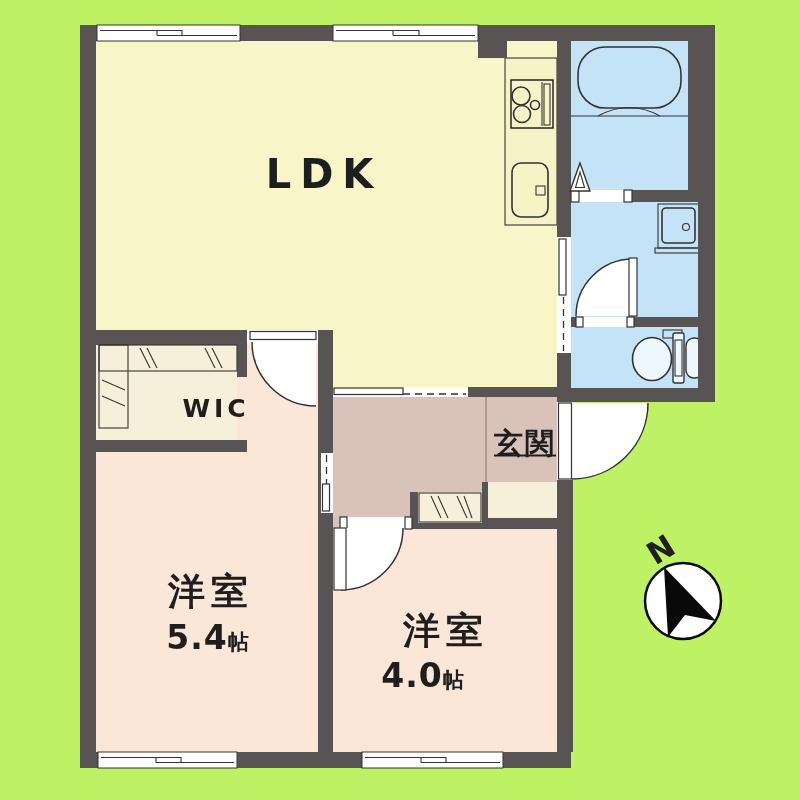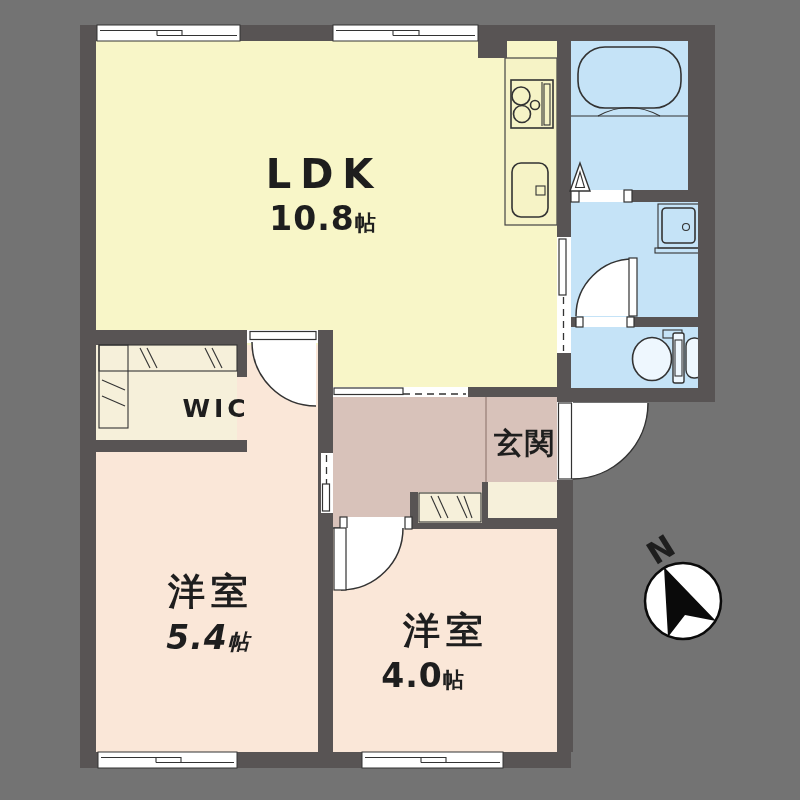--- a/index.html
+++ b/index.html
@@ -1,36 +1,36 @@
 <!DOCTYPE html>
 <html><head>
 <meta charset="utf-8">
 <style>
   html,body{margin:0;padding:0;background:#ffffff;}
-  #canvas{position:relative;width:800px;height:800px;background:#737373;overflow:hidden;}
+  #canvas{position:relative;width:800px;height:800px;background:#bef264;overflow:hidden;}
   #plan-svg{position:absolute;left:0;top:0;}
   .wall{fill:#585454;}
   .openband{fill:#ffffff;}
   .fixline{fill:none;stroke:#333333;stroke-width:1.6;}
   .thinline{fill:none;stroke:#333333;stroke-width:1.1;}
   .arc{fill:none;stroke:#333333;stroke-width:1.5;}
   .pie{fill:#ffffff;}
   .leaf{fill:#ffffff;stroke:#333333;stroke-width:1.2;}
   .winband{fill:#ffffff;stroke:#333333;stroke-width:1;}
   .dash{fill:none;stroke:#333333;stroke-width:1.3;stroke-dasharray:7 5;}
   .hatchbox{fill:none;stroke:#333333;stroke-width:1.1;}
   .lbl{position:absolute;transform:translate(-50%,-50%);
        font-family:"DejaVu Sans","Liberation Sans",sans-serif;
        font-weight:bold;color:#1e1e1e;white-space:nowrap;line-height:1;}
   .ldk-name{font-size:40px;letter-spacing:9px;}
   .room-name{font-size:37px;letter-spacing:6px;}
   .size{font-size:33px;letter-spacing:1px;}
   .size .unit{font-size:21px;}
   .wic-name{font-size:25px;letter-spacing:4px;}
-  .genkan-name{font-size:29px;letter-spacing:2px;}
+  .genkan-name{font-size:29px;letter-spacing:2px;text-decoration:underline;}
   .n-label{font-size:31px;transform:translate(-50%,-50%) rotate(-32deg);font-style:normal;}
 </style>
 </head>
 <body>
 
 <div id="canvas">
 
 <svg id="plan-svg" width="800" height="800" viewBox="0 0 800 800">
 
   <rect x="96" y="41" width="461" height="346" fill="#f8f6c8"></rect>
@@ -197,27 +197,26 @@
     <line x1="464" y1="496" x2="472" y2="518" class="thinline"></line>
   </g>
 
   <g>
     <circle cx="683" cy="601" r="38" fill="#ffffff" stroke="#0a0a0a" stroke-width="2.5"></circle>
     <polygon points="664,567 716,621 685,615 668,637" fill="#0a0a0a"></polygon>
   </g>
 </svg>
 
 <div class="lbl ldk-name" style="left:324px;top:174px;">LDK</div>
-<div class="lbl size" style="left:323px;top:218px;"><span>10.8</span><span class="unit">帖</span></div>
 
 <div class="lbl wic-name" style="left:184px;top:408px;margin-left:32px;">WIC</div>
 
 <div class="lbl genkan-name" style="left:525px;top:443px;">玄関</div>
 
 <div class="lbl room-name" style="left:211px;top:591px;">洋室</div>
-<div class="lbl size" style="left:208px;top:637px;font-style:italic;"><span>5.4</span><span class="unit">帖</span></div>
+<div class="lbl size" style="left:208px;top:637px;"><span>5.4</span><span class="unit">帖</span></div>
 
 <div class="lbl room-name" style="left:446px;top:630px;">洋室</div>
 <div class="lbl size" style="left:423px;top:675px;"><span>4.0</span><span class="unit">帖</span></div>
 
 <div class="lbl n-label" style="left:661px;top:550px;">N</div>
 
 </div>
 
 </body></html>

